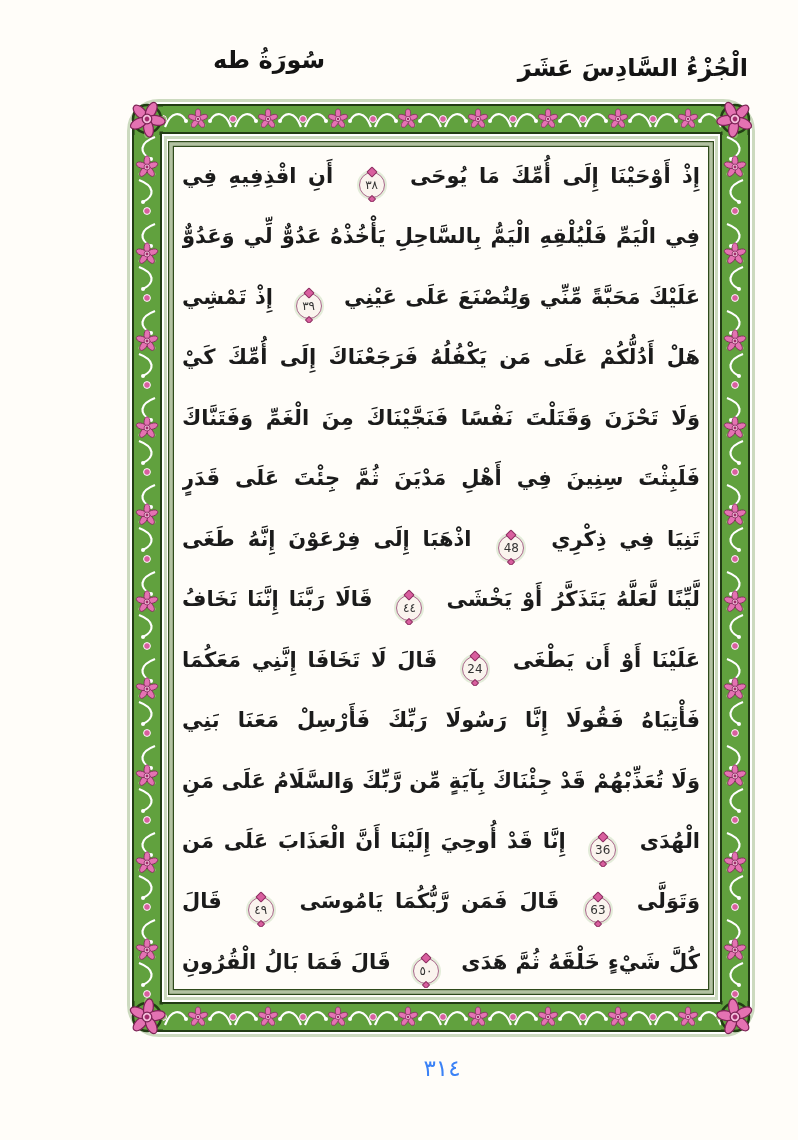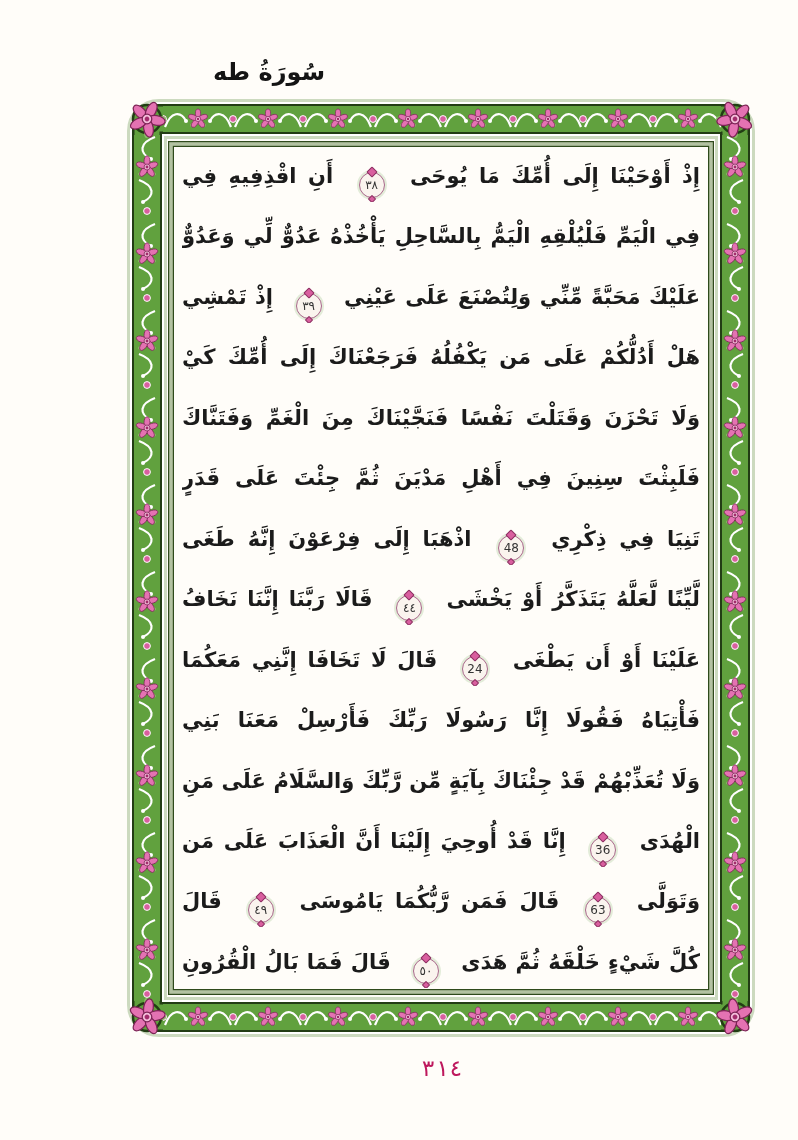--- a/index.html
+++ b/index.html
@@ -1,21 +1,21 @@
 <!DOCTYPE html>
 <html lang="ar" dir="rtl" style="--paper: #fffdf9; --text-color: #1b1b1b; --border-green: #61a13e; --border-dark: #223d14; --border-pale: #ccdabf; --flower-pink: #e472b2; --flower-deep: #a22c6c; --flower-light: #f3bcd9; --bud-pink: #d95f9f; --inner-sage: #b3c2a2; --inner-dark: #2f4a1c; --marker-ring: #a9688b; --marker-bg: #faf4ee;"><head>
 <meta charset="utf-8">
 <style>
   html,body{margin:0;padding:0;}
   body{width:798px;height:1140px;background:#ffffff;font-family:"DejaVu Sans","Liberation Sans",sans-serif;}
   .page{position:relative;width:798px;height:1140px;background:var(--paper,#fffdf9);overflow:hidden;}
 
   .hdr{position:absolute;direction:rtl;font-size:24px;font-weight:bold;color:#141414;white-space:nowrap;}
   .hdr-right{top:54px;right:50px;}
-  .hdr-left{top:58px;left:213px;}
+  .hdr-left{top:46px;left:213px;}
 
   .frame-wrap{position:absolute;left:126px;top:96px;width:632px;height:948px;}
 
   .text-area{
     position:absolute;left:182px;top:150px;width:518px;height:838px;
     display:flex;flex-direction:column;justify-content:space-between;
     direction:rtl;color:var(--text-color,#1b1b1b);
     font-size:21px;font-weight:bold;
   }
   .qline{
@@ -33,27 +33,28 @@
   }
   .ayah::before,.ayah::after{
     content:"";position:absolute;left:50%;width:6px;height:6px;
     background:var(--bud-pink,#d95f9f);border:1px solid #8c2d60;border-radius:1px;
     transform:translateX(-50%) rotate(45deg);
   }
   .ayah::before{top:-5px}
   .ayah::after{bottom:-5px;width:4px;height:4px}
 
   .page-number{position:absolute;left:126px;top:1055px;width:632px;text-align:center;
-    font-size:23px;color:#be185d;font-family:Liberation Mono, monospace;}
+    font-size:23px;color:#3b82f6;}
 </style>
 </head>
 <body>
 
 <div class="page">
 
+  <div class="hdr hdr-right">الْجُزْءُ السَّادِسَ عَشَرَ</div>
   <div class="hdr hdr-left">سُورَةُ طه</div>
 
   <div class="frame-wrap">
     <svg width="632" height="948" viewBox="0 0 632 948" xmlns="http://www.w3.org/2000/svg">
       <defs>
         <ellipse id="pt" cx="0" cy="-6" rx="3.1" ry="5.8" style="fill:var(--flower-pink);stroke:#7c2355;stroke-width:0.8"></ellipse>
         <g id="fl">
           <ellipse cx="-7.5" cy="3.5" rx="4.2" ry="2.2" style="fill:#8cbf6a" transform="rotate(-25)"></ellipse>
           <ellipse cx="7.5" cy="3.5" rx="4.2" ry="2.2" style="fill:#8cbf6a" transform="rotate(25)"></ellipse>
           <use href="#pt"></use>

